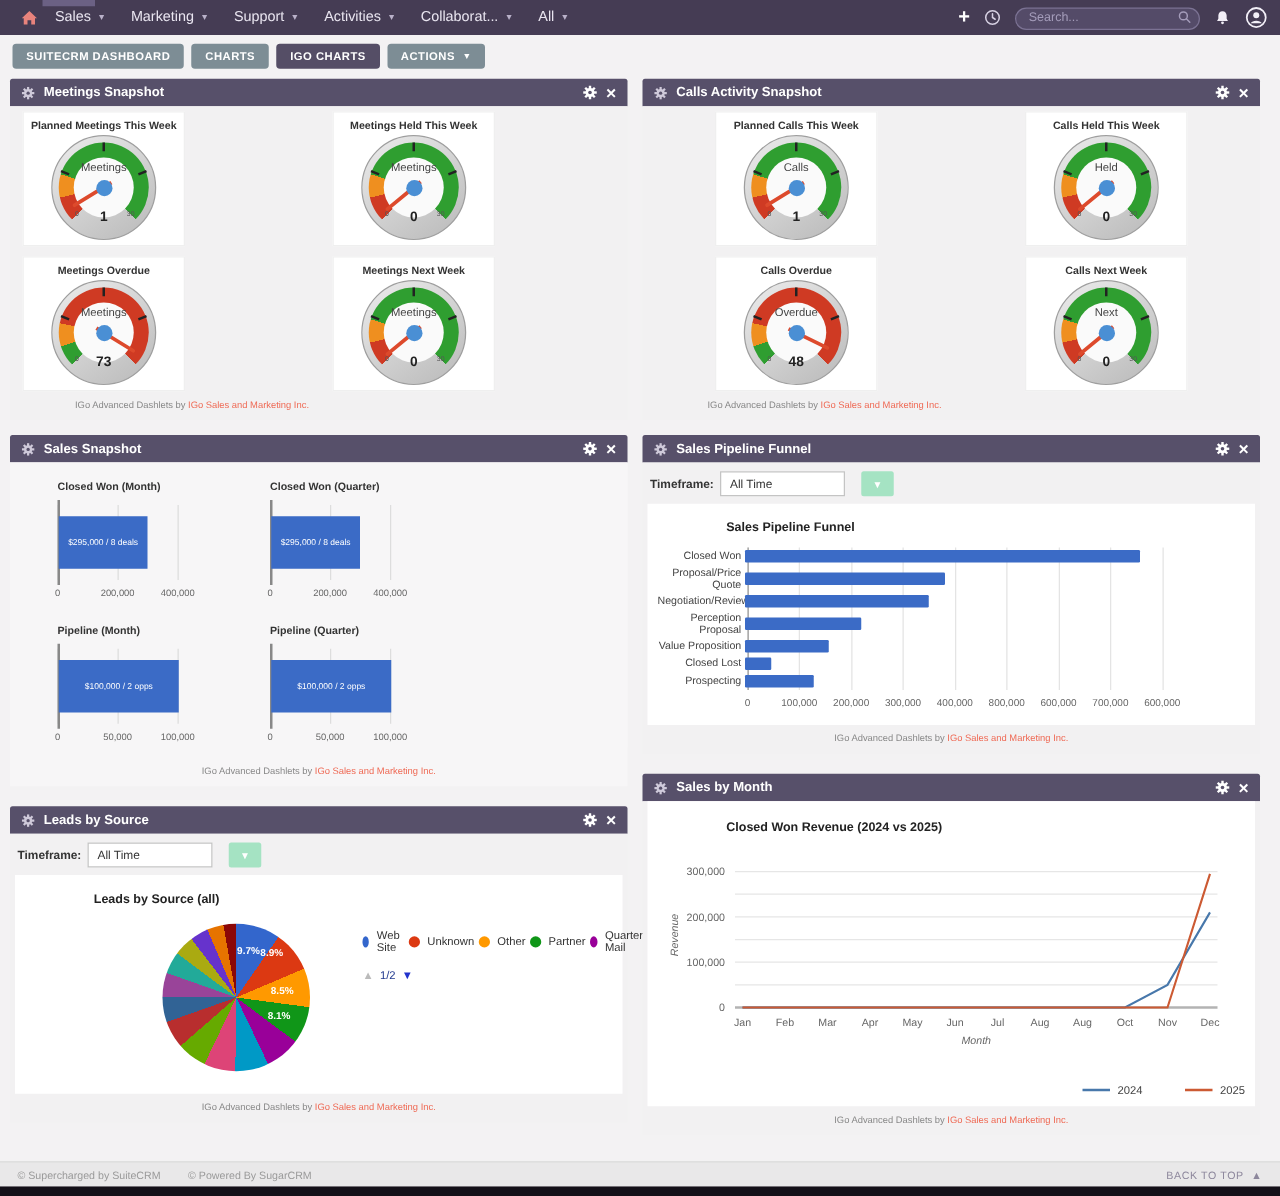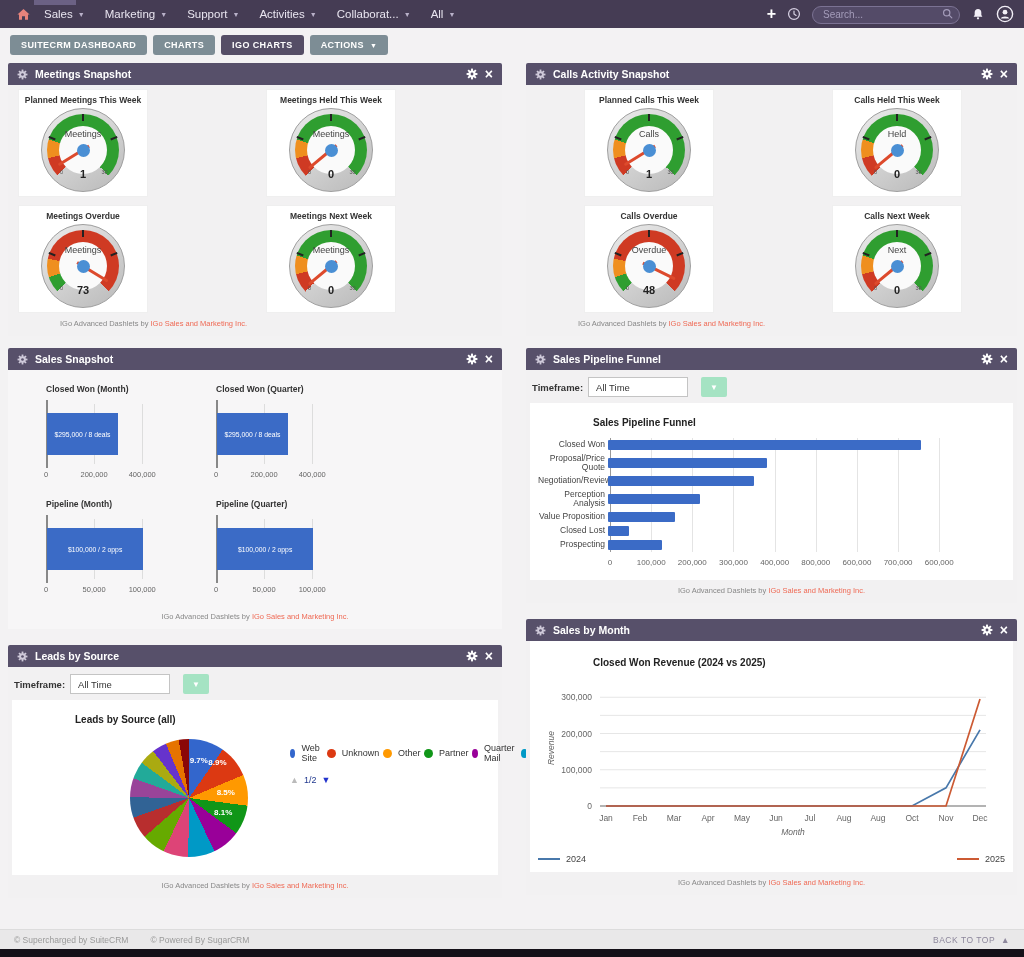--- a/index.html
+++ b/index.html
@@ -22,21 +22,21 @@
   .search-input::placeholder { color:#a49cba; }
   .search-mag { position:absolute; right:7px; top:3.5px; }
 
   
   .toolbar { display:flex; gap:6px; padding:7px 10px 6px 10px; }
   .tbtn { height:20px; border:none; border-radius:3px; background:#7d8d95; color:#fff; font-size:9px; font-weight:bold; letter-spacing:.4px; padding:0 11px; font-family:"Liberation Sans",sans-serif; display:flex; align-items:center; gap:6px; cursor:pointer; }
   .tbtn.active { background:#554e66; }
   .tbtn .caret { color:#fff; }
 
   
-  .board { display:flex; gap:24px; padding:2px 7px 0 8px; }
+  .board { display:flex; gap:12px; padding:2px 7px 0 8px; }
   .col { width:494px; display:flex; flex-direction:column; }
   .dashlet { margin-bottom:9px; }
   .dash-head { height:22px; background:#57506a; display:flex; align-items:center; padding:0 9px; gap:7px; border-radius:2px 2px 0 0; }
   .dash-title { flex:1; color:#fff; font-size:10.5px; font-weight:bold; }
   .head-ico { color:#cfcada; display:flex; cursor:pointer; }
   .head-ico.solid { color:#fff; }
   .dash-x { color:#fff; font-size:14px; font-weight:bold; line-height:1; cursor:pointer; }
   .dash-body { background:#f2f1f2; }
   .dash-foot { font-size:7.5px; color:#888; padding:6px 0 8px 0; text-align:center; }
   .dash-foot.left { text-align:left; padding-left:52px; }
@@ -99,21 +99,21 @@
   .legend { display:flex; flex-direction:row; gap:3.5px; padding-top:4px; }
   .legend-item { display:flex; align-items:center; gap:6px; }
   .legend-dot { width:9px; height:9px; border-radius:50%; }
   .legend-label { font-size:9px; color:#333; }
   .pager { display:flex; align-items:center; gap:5px; margin-top:12px; }
   .pg-up { color:#bbb; font-size:9px; cursor:pointer; }
   .pg-num { color:#223a8f; font-size:9px; }
   .pg-down { color:#2233cc; font-size:9px; cursor:pointer; }
 
   
-  .line-legend { display:flex; justify-content:space-between; gap:34px; margin-top:6px; }
+  .line-legend { display:flex; justify-content:flex-end; gap:34px; margin-top:18px; }
   .line-legend-item { display:flex; align-items:center; gap:6px; }
   .line-swatch { width:22px; height:2px; }
   .line-legend-label { font-size:9px; color:#444; }
 
   
   .pfoot { position:absolute; left:0; right:0; bottom:0; height:20px; background:#e9e8e9; border-top:1px solid #dcdcdc; display:flex; align-items:center; justify-content:space-between; padding:0 14px; }
   .pfoot-left { display:flex; gap:22px; font-size:8.5px; color:#9a9a9a; }
   .pfoot-right { font-size:8.5px; color:#8d879c; letter-spacing:.5px; display:flex; gap:6px; align-items:center; cursor:pointer; }
 </style>
 </head>
@@ -626,21 +626,21 @@
                         <div class="funnel-bar" style="width: 40%; background: rgb(59, 107, 198);"></div>
                       </div>
                     </div>
                     <div class="funnel-row" style="height: 14px;">
                       <div class="funnel-label">Negotiation/Review</div>
                       <div class="funnel-track">
                         <div class="funnel-bar" style="width: 36.8421%; background: rgb(59, 107, 198);"></div>
                       </div>
                     </div>
                     <div class="funnel-row" style="height: 22px;">
-                      <div class="funnel-label">Perception Analysis</div>
+                      <div class="funnel-label">Perception Proposal</div>
                       <div class="funnel-track">
                         <div class="funnel-bar" style="width: 23.1579%; background: rgb(59, 107, 198);"></div>
                       </div>
                     </div>
                     <div class="funnel-row" style="height: 14px;">
                       <div class="funnel-label">Value Proposition</div>
                       <div class="funnel-track">
                         <div class="funnel-bar" style="width: 16.8421%; background: rgb(59, 107, 198);"></div>
                       </div>
                     </div>

